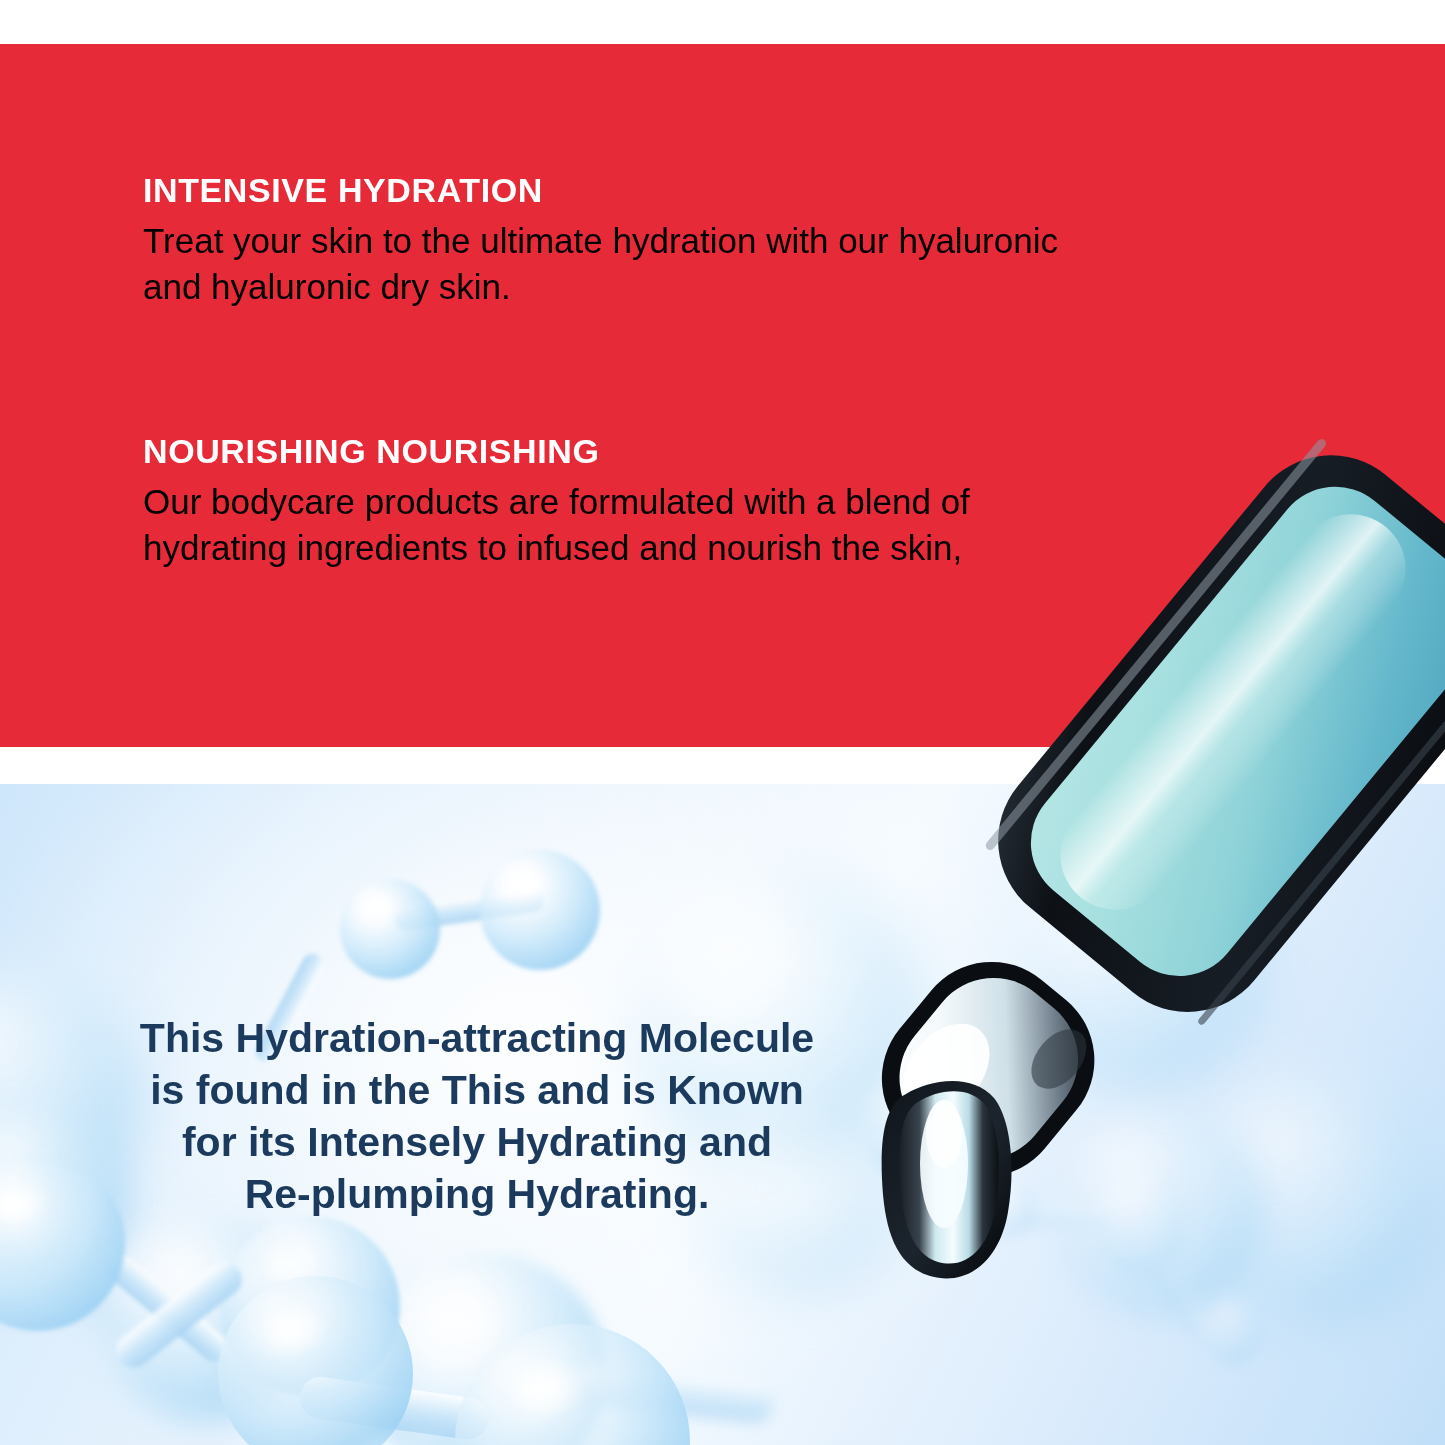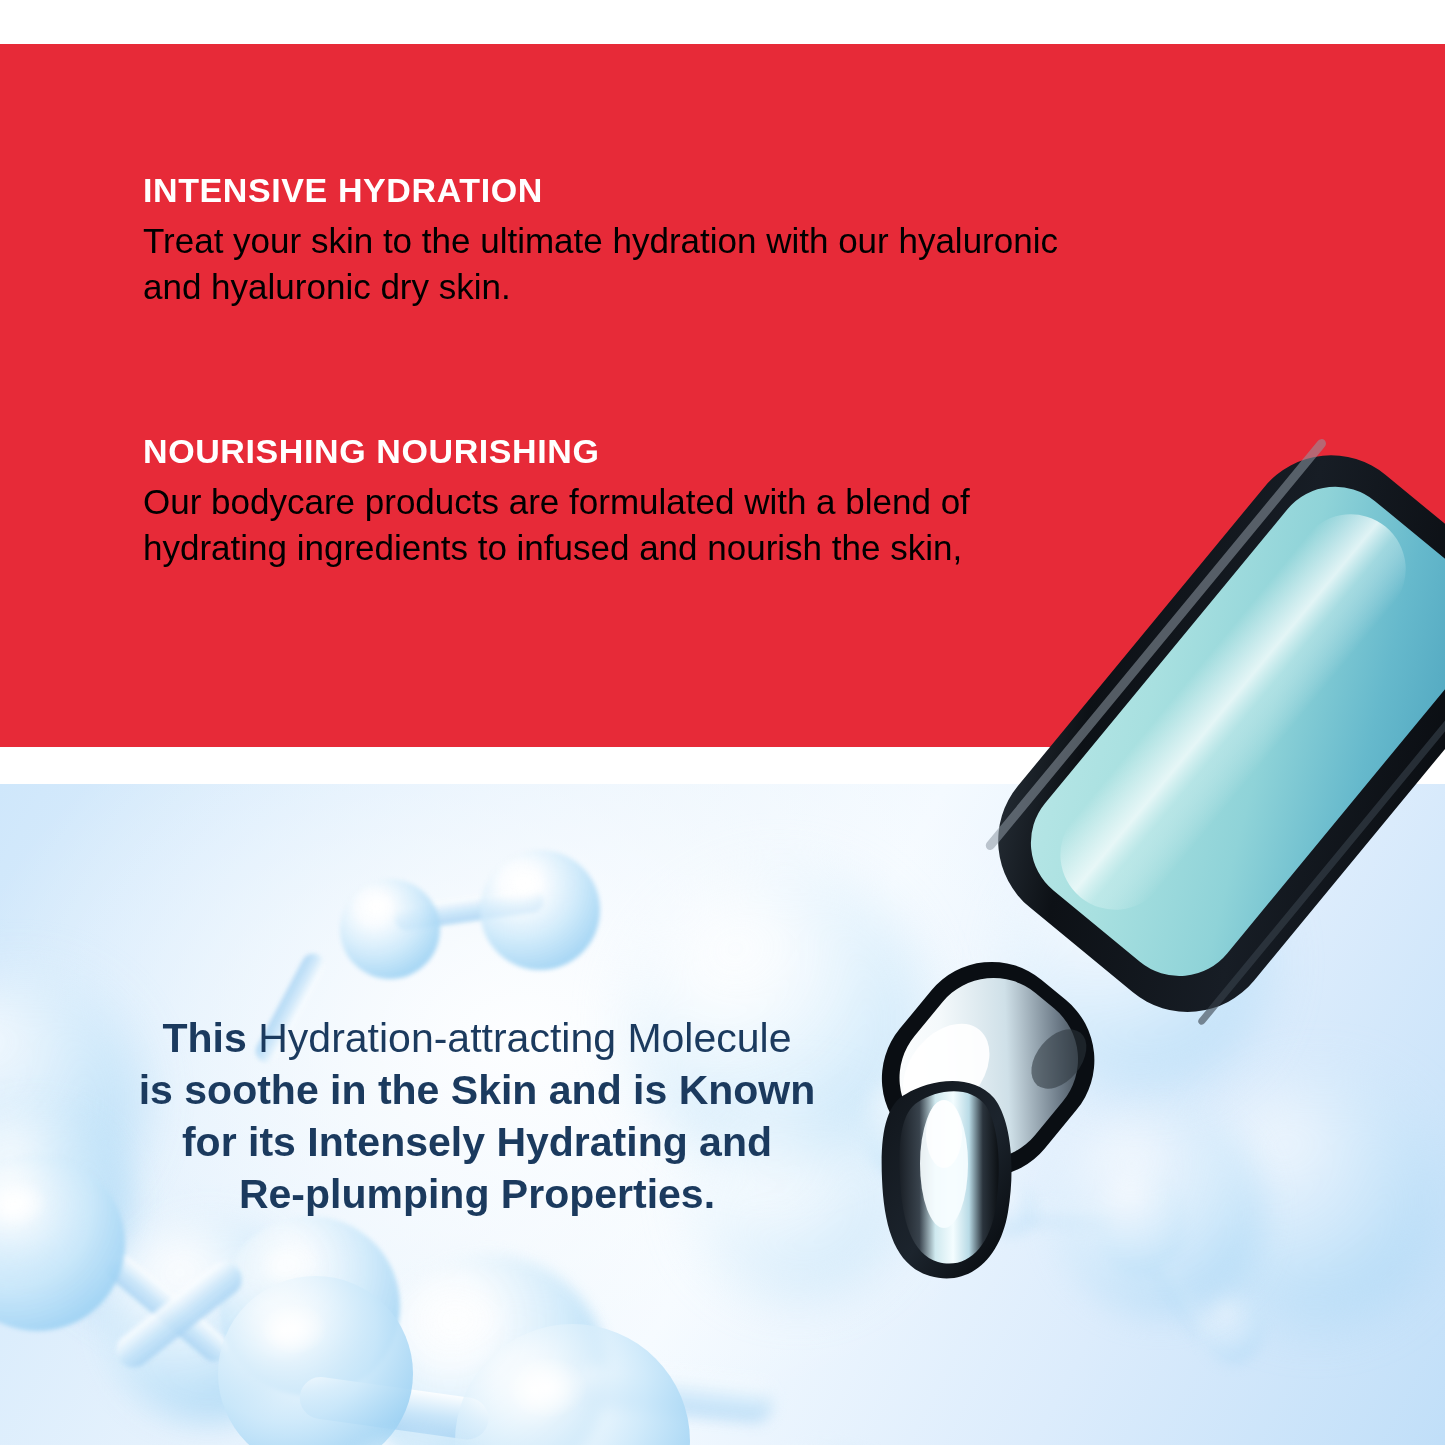--- a/index.html
+++ b/index.html
@@ -123,21 +123,21 @@
     top: 228px;
     width: 770px;
     text-align: center;
     color: #1B3A5E;
     font-size: 41px;
     line-height: 52px;
     font-weight: 600;
     z-index: 6;
   }
   .claim .ln { display: block; white-space: nowrap; }
-  .claim b { font-weight: 400; }
+  .claim b { font-weight: 700; }
 
   
   .dropper {
     position: absolute;
     left: 0;
     top: 0;
     width: 1445px;
     height: 1445px;
     z-index: 5;
     pointer-events: none;
@@ -209,23 +209,23 @@
       <div class="sphere blur-m" style="left:1202px; top:508px; width:62px; height:72px; opacity:.4;"></div>
 
       <div class="sphere blur-l" style="left:1055px; top:322px; width:210px; height:210px; opacity:.55;"></div>
 
       <div class="sphere blur-m" style="left:318px; top:648px; width:190px; height:190px; opacity:.6;"></div>
       <div class="sphere blur-m" style="left:726px; top:660px; width:200px; height:200px; opacity:.55;"></div>
     </div>
 
     <div class="claim">
       <span class="ln"><span>This </span><b>Hydration-attracting Molecule</b></span>
-      <span class="ln">is soothe in the Skin and is Known</span>
+      <span class="ln">is found in the This and is Known</span>
       <span class="ln">for its Intensely Hydrating and</span>
-      <span class="ln">Re-plumping Properties.</span>
+      <span class="ln">Re-plumping Hydrating.</span>
     </div>
   </section>
 
   <svg class="dropper" viewBox="0 0 1445 1445">
     <defs>
       <linearGradient id="glassEdge" x1="0" y1="0" x2="1" y2="1">
         <stop offset="0%" stop-color="#2b343d"></stop>
         <stop offset="18%" stop-color="#0d1116"></stop>
         <stop offset="52%" stop-color="#171d25"></stop>
         <stop offset="100%" stop-color="#05070a"></stop>

